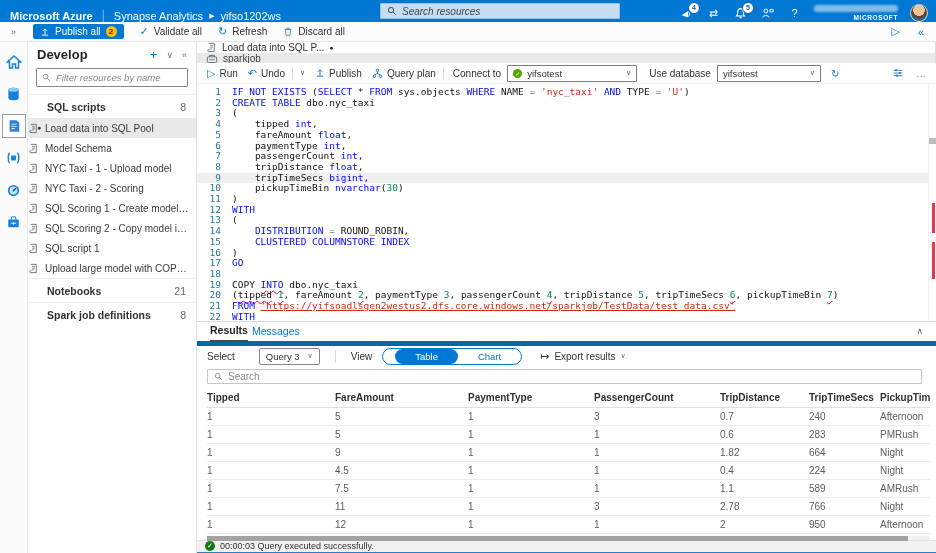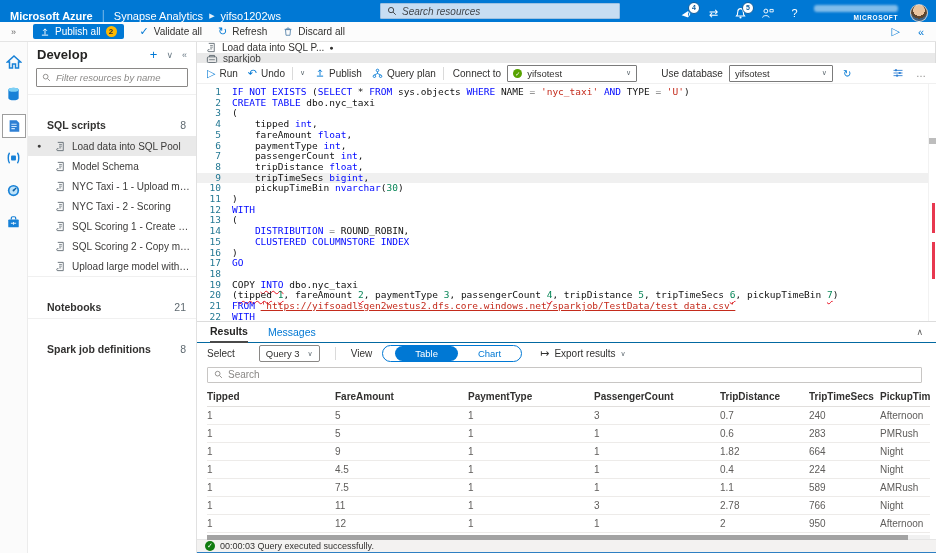--- a/index.html
+++ b/index.html
@@ -33,24 +33,24 @@
   .rail-item.sel{border-color:#9d9d9d;background:#fff;}
   
   .develop{width:168px;flex-shrink:0;border-right:1px solid #e1e1e1;display:flex;flex-direction:column;font-size:10px;background:#fff;}
   .dev-head{display:flex;align-items:center;height:25px;padding:0 9px;}
   .dev-title{font-size:13px;font-weight:600;color:#252423;flex:1;}
   .dev-act{color:#0078d4;font-size:13px;margin-left:9px;}
   .dev-act.g{color:#6b7b86;font-size:9px;}
   .filter{margin:1px 8px 7px;border:1px solid #8a8886;height:17px;display:flex;align-items:center;gap:5px;padding:0 5px;color:#8a8886;border-radius:1px;}
   .filter .ph{font-style:italic;font-size:9.5px;}
   .tree{flex:1;overflow:hidden;}
-  .tree-section{display:flex;align-items:center;height:23px;padding:18px 10px 0 7px;border-top:1px solid #f0f0f0;font-weight:bold;color:#323130;font-size:10.5px;}
+  .tree-section{display:flex;align-items:center;height:23px;padding:0 10px 0 7px;border-top:1px solid #f0f0f0;font-weight:bold;color:#323130;font-size:10.5px;}
   .twisty{width:12px;color:#5f6a71;font-size:8px;}
   .sec-count{margin-left:auto;color:#5f6a71;font-weight:normal;}
-  .tree-item{display:flex;align-items:center;height:20px;padding-left:27px;color:#3b3a39;position:relative;font-size:10px;}
+  .tree-item{display:flex;align-items:center;height:20px;color:#3b3a39;position:relative;font-size:10px;}
   .tree-item.sel{background:#e9e9e9;}
   .tree-item .dot{position:absolute;left:9px;top:6px;font-size:7px;color:#3b3a39;}
   .file-ic{margin-right:6px;display:flex;flex-shrink:0;}
   .item-label{white-space:nowrap;overflow:hidden;text-overflow:ellipsis;padding-right:5px;}
   
   .editor-col{flex:1;display:flex;flex-direction:column;min-width:0;}
   .tabstrip{height:20px;background:#f6f6f6;display:flex;align-items:stretch;border-bottom:1px solid #e6e6e6;flex-direction:column;}
   .tab{display:flex;align-items:center;gap:5px;padding:0 9px;font-size:10px;color:#323130;border-right:1px solid #dcdcdc;white-space:nowrap;}
   .tab.active{background:#fff;}
   .tab.inactive{background:#e9e9e9;color:#404040;}
@@ -79,21 +79,21 @@
   .tok.o{color:#777;}
   .tok.w{text-decoration:underline wavy #e81123;text-decoration-thickness:1px;text-underline-offset:2px;}
   .tok.u{text-decoration:underline;}
   .overview{position:absolute;top:0;right:0;bottom:0;width:7px;background:#fff;border-left:1px solid #f2f2f2;}
   .ov-thumb{position:absolute;top:54px;right:0;width:7px;height:6px;background:#bdbdbd;}
   .ov-red{position:absolute;right:1px;width:3px;background:#e8384f;}
   .ov-red.r1{top:119px;height:30px;}
   .ov-red.r2{top:158px;height:37px;}
   
   .results{flex:1;display:flex;flex-direction:column;min-height:0;background:#fff;}
-  .res-tabs{height:22px;display:flex;align-items:flex-end;gap:20px;padding:0 13px;border-bottom:1px solid #0369a1;}
+  .res-tabs{height:22px;display:flex;align-items:flex-end;gap:4px;padding:0 13px;border-bottom:5px solid #0369a1;}
   .res-tab{font-size:10.5px;padding-bottom:4px;}
   .res-tab.active{color:#252423;font-weight:bold;border-bottom:2px solid #494949;margin-bottom:-1px;}
   .res-tab.link{color:#0078d4;}
   .res-collapse{margin-left:auto;color:#666;font-size:9px;padding-bottom:5px;}
   .res-ctl{height:24px;display:flex;align-items:center;font-size:10px;color:#323130;padding:0 10px;gap:8px;}
   .q-ddl{border:1px solid #8a8886;height:15px;display:flex;align-items:center;gap:8px;padding:0 6px;border-radius:2px;font-size:9.5px;background:#fff;margin-left:16px;}
   .toggle{display:flex;border:1px solid #0078d4;border-radius:9px;height:15px;overflow:hidden;margin-left:2px;padding-left:12px;}
   .tg{padding:0 20px;font-size:9.5px;display:flex;align-items:center;color:#0078d4;}
   .tg.on{background:#0078d4;color:#fff;border-radius:9px;}
   .exp{display:flex;align-items:center;gap:5px;margin-left:10px;}
@@ -322,20 +322,29 @@
             </span>
             <span class="item-label">SQL Scoring 2 - Copy model into mo...</span>
           </div>
           <div class="tree-item">
             <span class="file-ic">
               <svg width="11" height="11" viewBox="0 0 16 16">
                 <path d="M4 2 h8 v12 h-8 a1.5 1.5 0 0 1 0-3 h1" fill="none" stroke="#5f6a71" stroke-width="1.3"></path>
                 <path d="M6 5 h4 M6 7.5 h4 M6 10 h3" stroke="#5f6a71" stroke-width="1.1"></path>
               </svg>
             </span>
+            <span class="item-label">SQL script 1</span>
+          </div>
+          <div class="tree-item">
+            <span class="file-ic">
+              <svg width="11" height="11" viewBox="0 0 16 16">
+                <path d="M4 2 h8 v12 h-8 a1.5 1.5 0 0 1 0-3 h1" fill="none" stroke="#5f6a71" stroke-width="1.3"></path>
+                <path d="M6 5 h4 M6 7.5 h4 M6 10 h3" stroke="#5f6a71" stroke-width="1.1"></path>
+              </svg>
+            </span>
             <span class="item-label">Upload large model with COPY INTO</span>
           </div>
           <div class="tree-section">
             <span class="twisty"></span>
             <span>Notebooks</span>
             <span class="sec-count">21</span>
           </div>
           <div class="tree-section">
             <span class="twisty"></span>
             <span>Spark job definitions</span>
@@ -403,21 +412,21 @@
         </span>
         <span class="vdiv"></span>
         <span class="sq" style="margin-left:2px">
           <span>Connect to</span>
         </span>
         <span class="ddl w1" style="margin-left:6px">
           <span class="gdot">✓</span>
           <span>yifsotest</span>
           <span class="chev-sm">∨</span>
         </span>
-        <span class="sq" style="margin-left:24px">
+        <span class="sq" style="margin-left:12px">
           <span>Use database</span>
         </span>
         <span class="ddl w2" style="margin-left:6px">
           <span>yifsotest</span>
           <span class="chev-sm">∨</span>
         </span>
         <span class="sq" style="color:#0078d4">↻</span>
         <span class="sq-right">
           <span>
               <svg width="12" height="12" viewBox="0 0 16 16">

